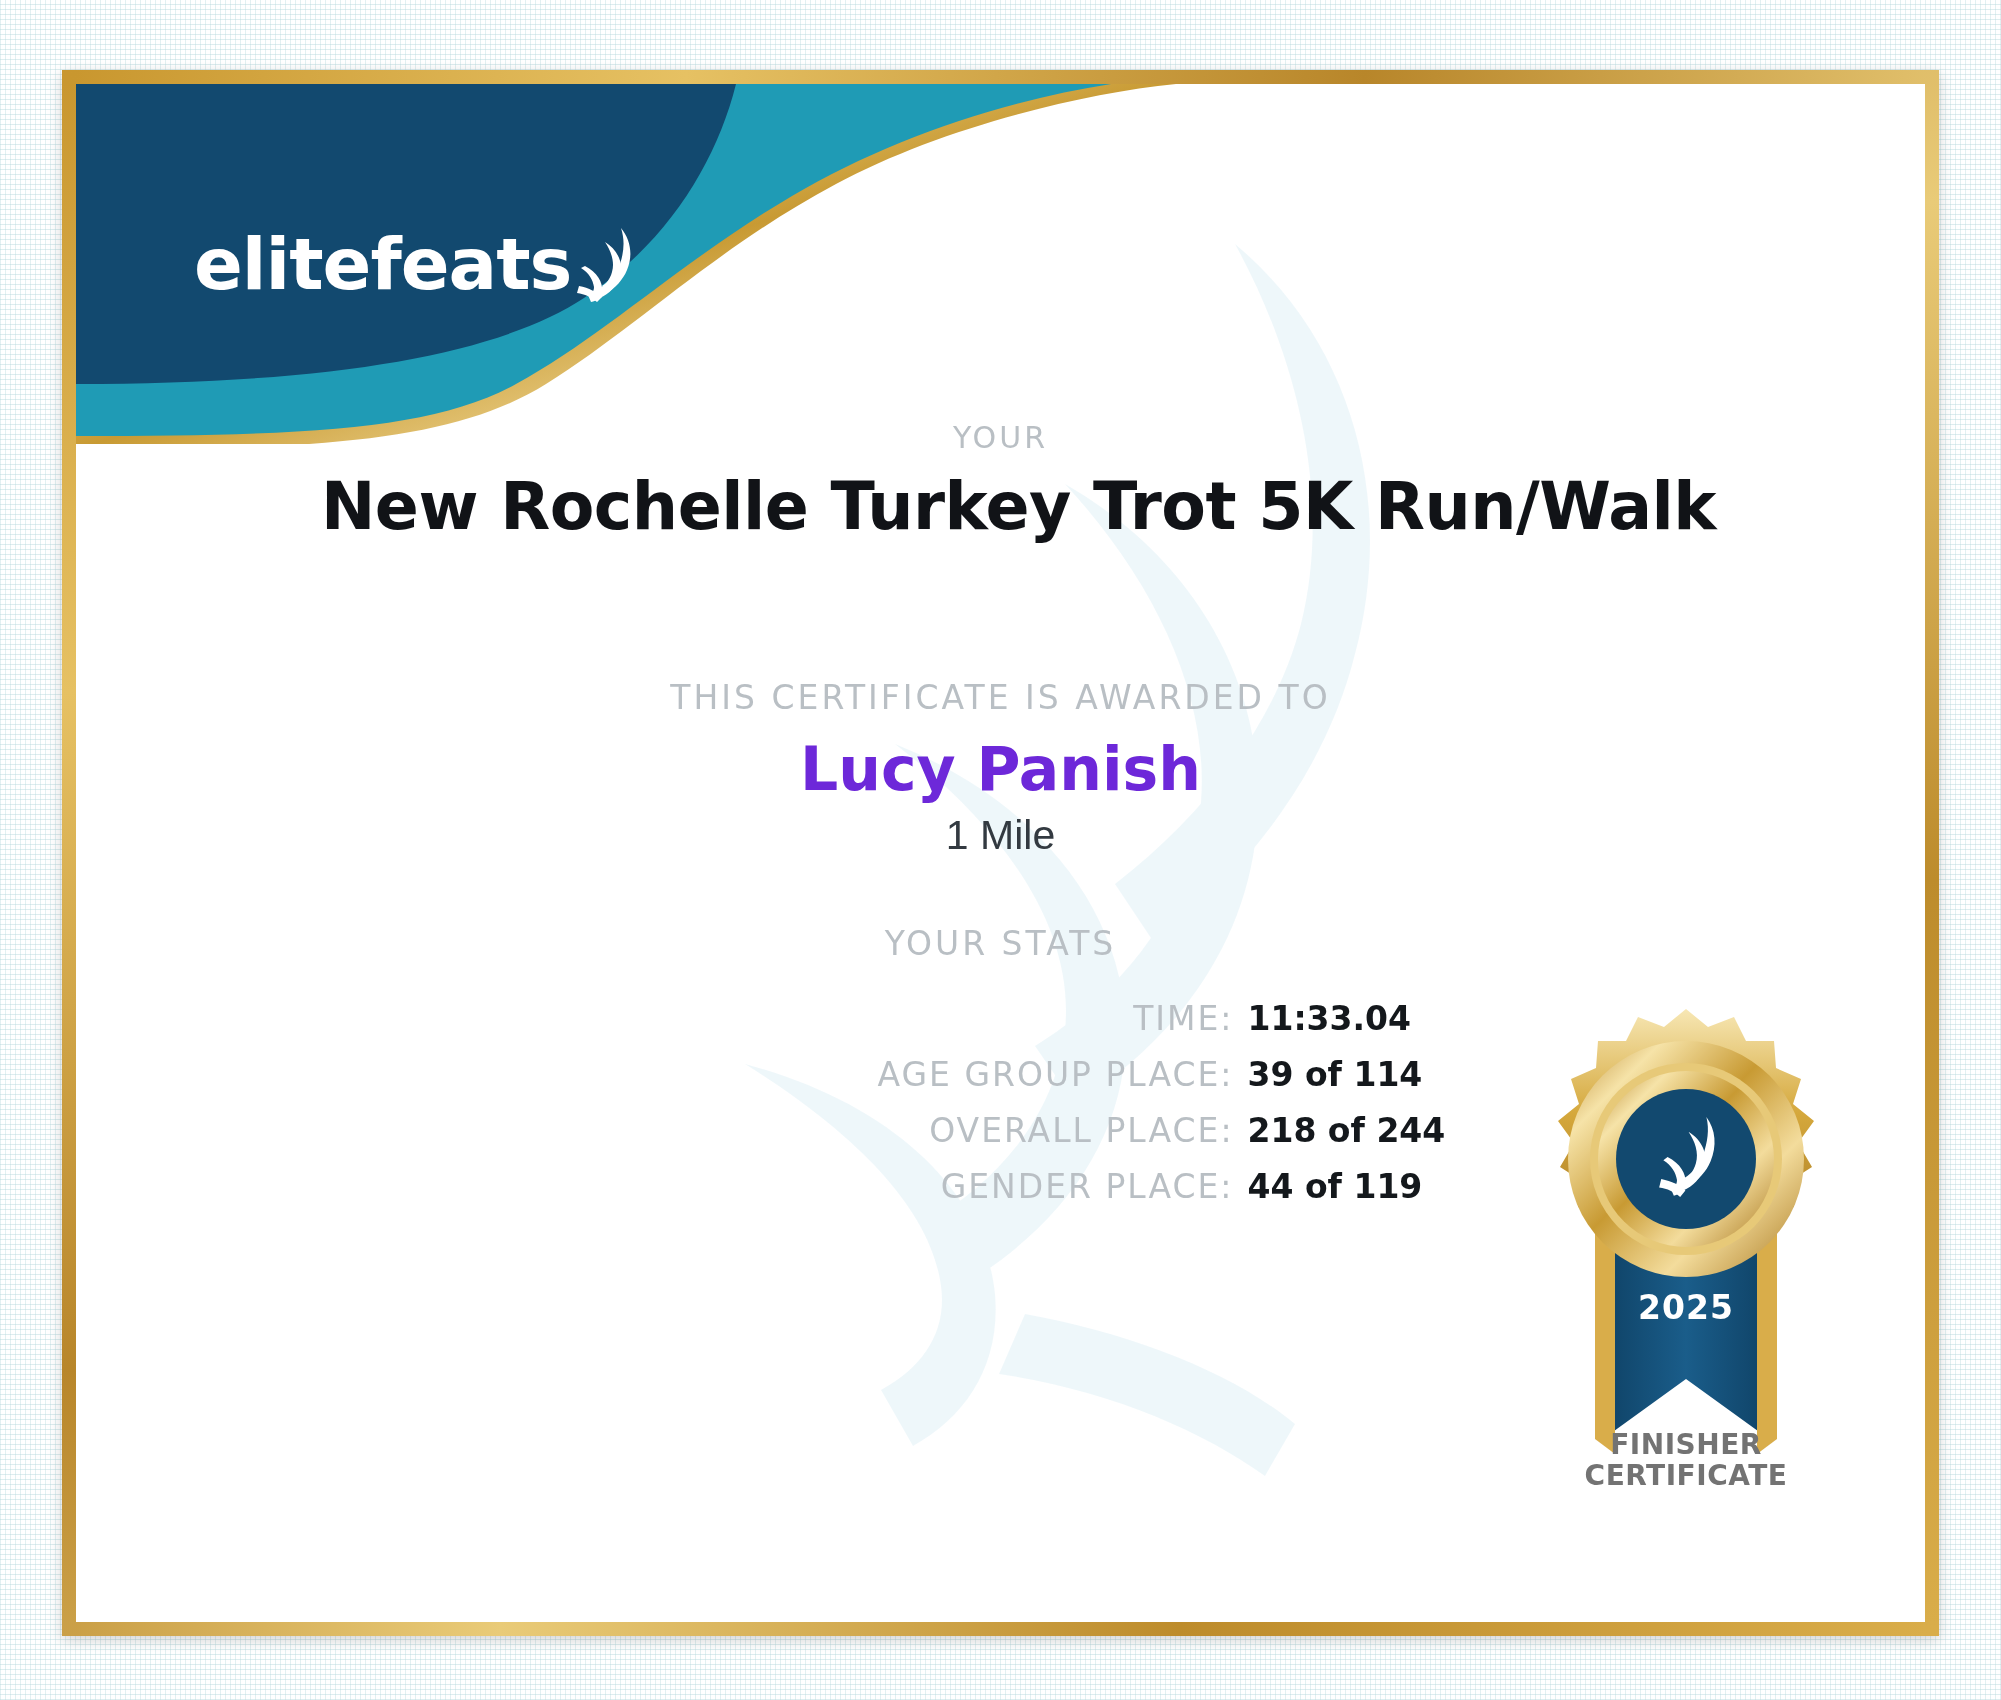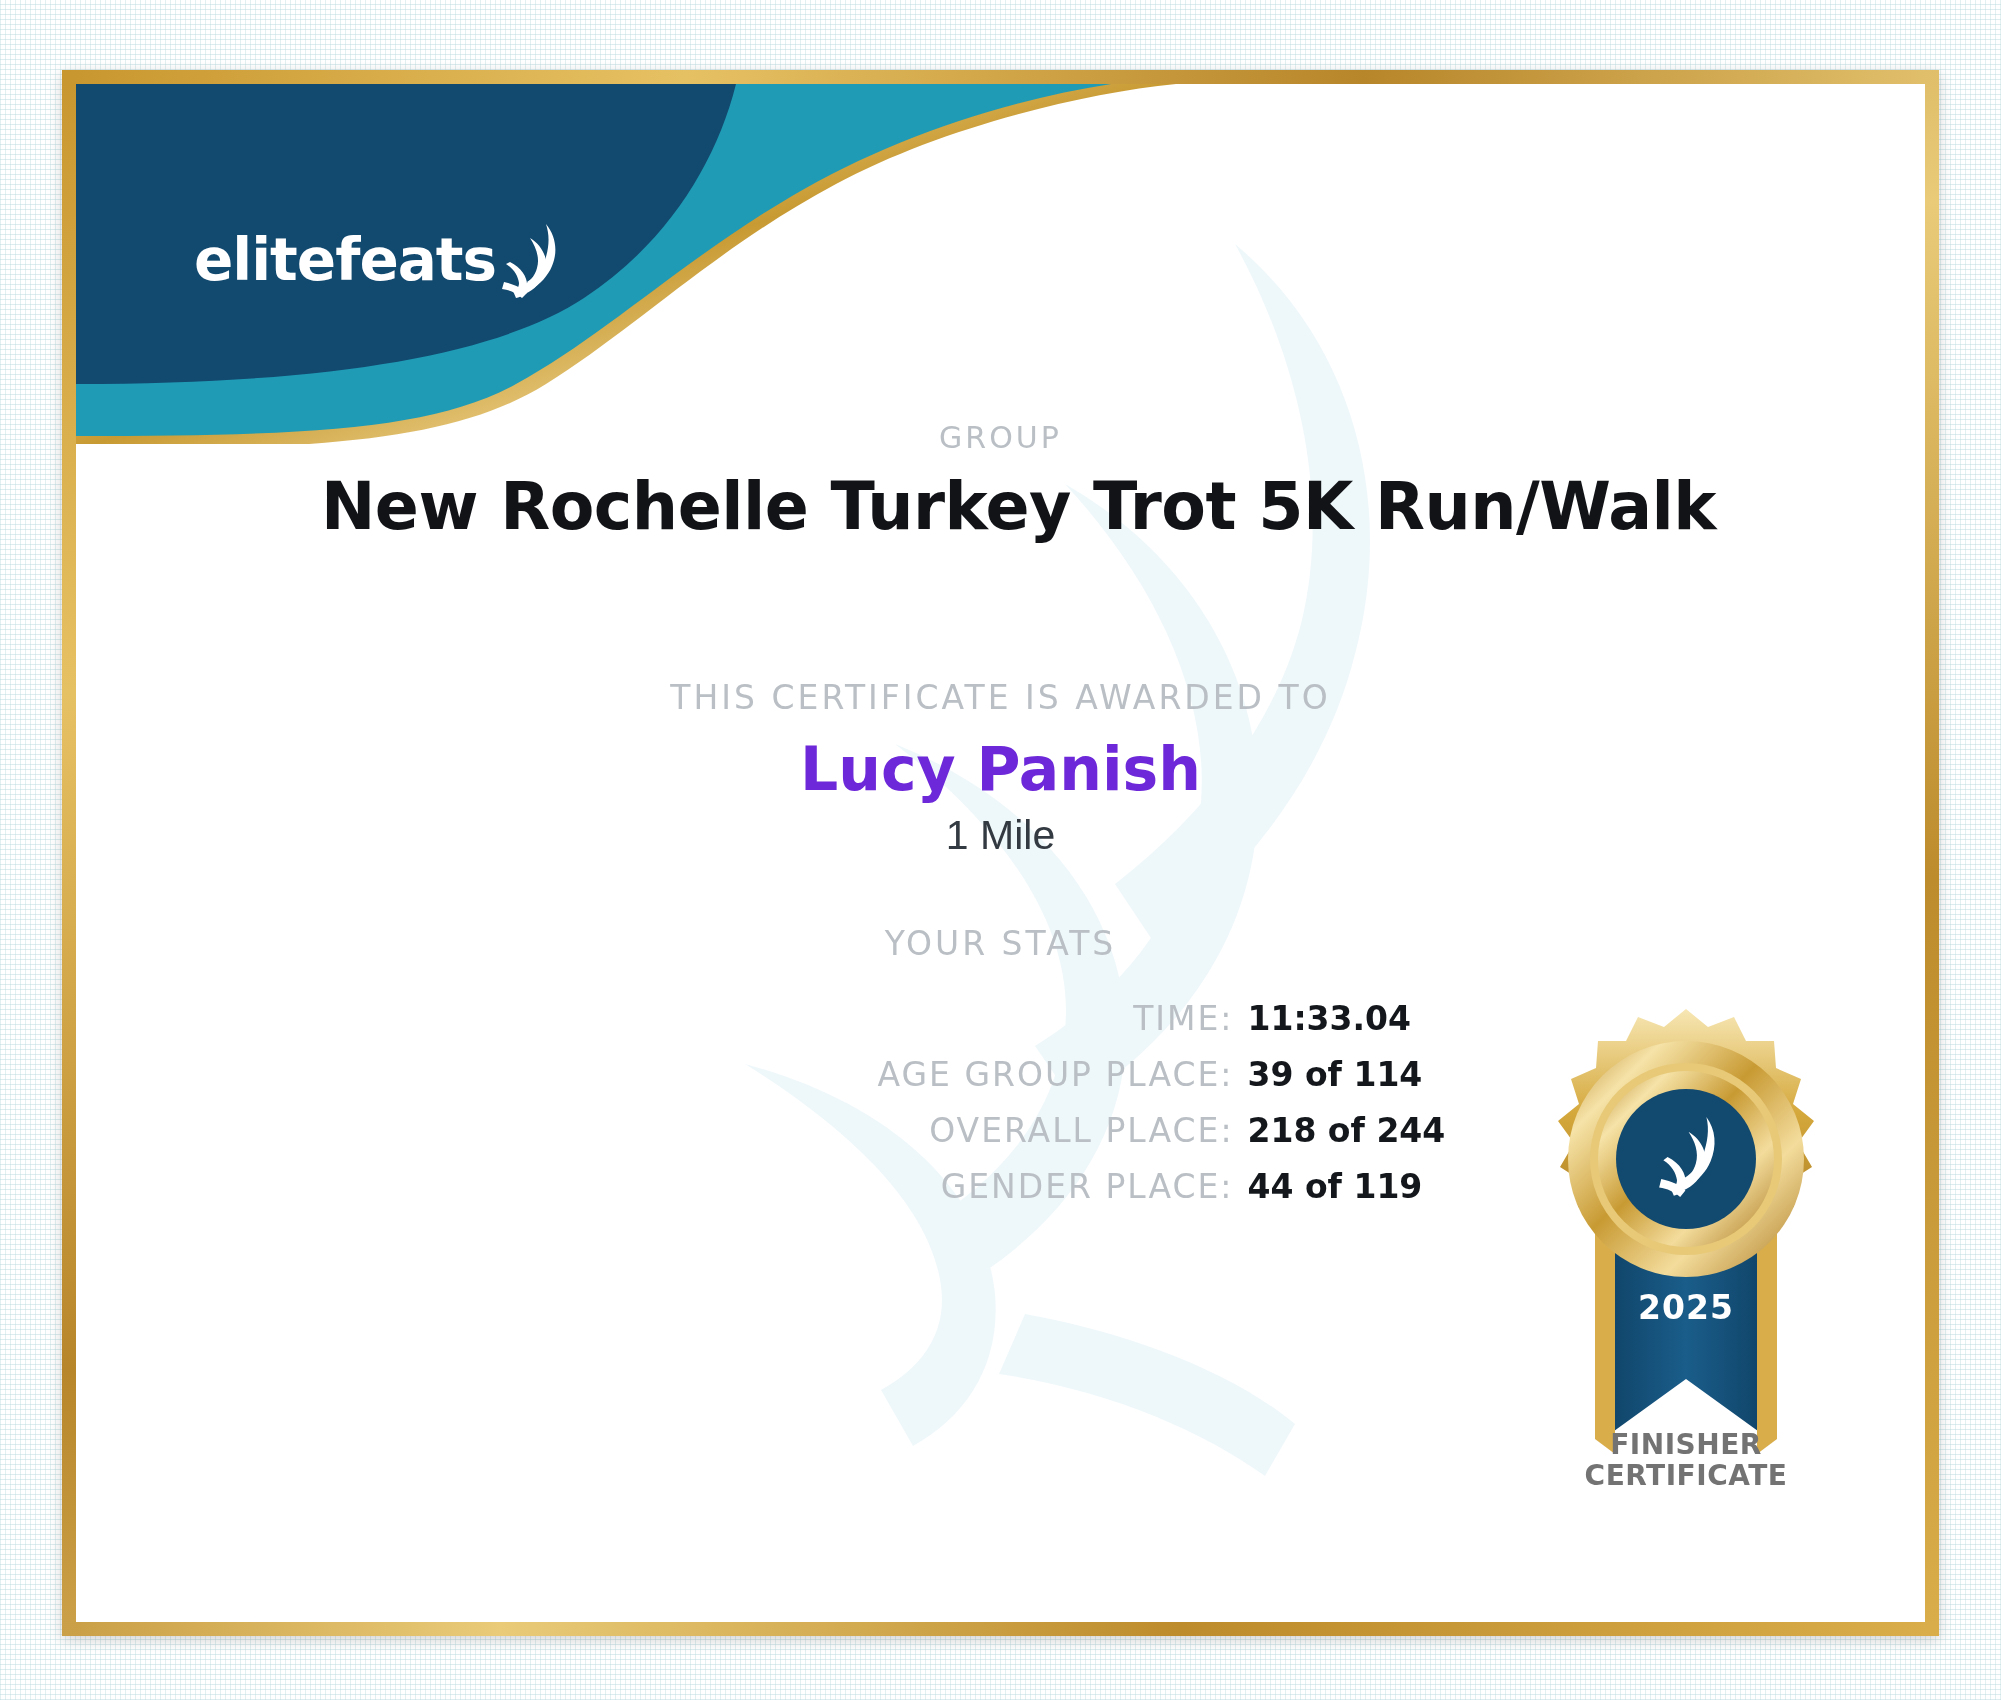--- a/index.html
+++ b/index.html
@@ -78,21 +78,21 @@
   .logo-wrap {
     position: absolute;
     left: 118px;
     top: 138px;
     display: flex;
     align-items: center;
     gap: 4px;
   }
   .logo-text {
     color: #ffffff;
-    font-size: 58px;
+    font-size: 72px;
     font-weight: bold;
     letter-spacing: -1px;
     font-family: "DejaVu Sans", sans-serif;
   }
 
   
   .content {
     position: absolute;
     left: 0;
     top: 0;
@@ -269,21 +269,21 @@
         <path d="M46 2 C 56 14, 58 30, 52 44 C 48 54, 40 62, 32 67 L 27 60 C 35 55, 42 47, 45 38 C 49 26, 50 14, 46 2 Z"></path>
         <path d="M30 16 C 43 24, 49 38, 45 50 C 42 60, 34 68, 25 72 L 21 65 C 29 61, 35 54, 37 46 C 40 36, 36 25, 30 16 Z"></path>
         <path d="M10 40 C 22 46, 28 56, 27 65 C 26 71, 22 75, 16 76 L 13 69 C 17 68, 19 65, 19 61 C 18 54, 14 47, 6 42 Z"></path>
         <path d="M4 60 C 14 62, 22 66, 27 71 L 22 76 C 16 71, 10 68, 2 67 Z"></path>
       </g>
     </svg>
   </div>
 
   <div class="content">
 
-    <div class="label event-label">GROUP</div>
+    <div class="label event-label">YOUR</div>
     <div class="event-name">New Rochelle Turkey Trot 5K Run/Walk</div>
 
     <div class="label awarded-label">THIS CERTIFICATE IS AWARDED TO</div>
     <div class="recipient">Lucy Panish</div>
     <div class="distance">1 Mile</div>
 
     <div class="label stats-label">YOUR STATS</div>
 
     <div class="stats-list">
       <div class="stat-row">

